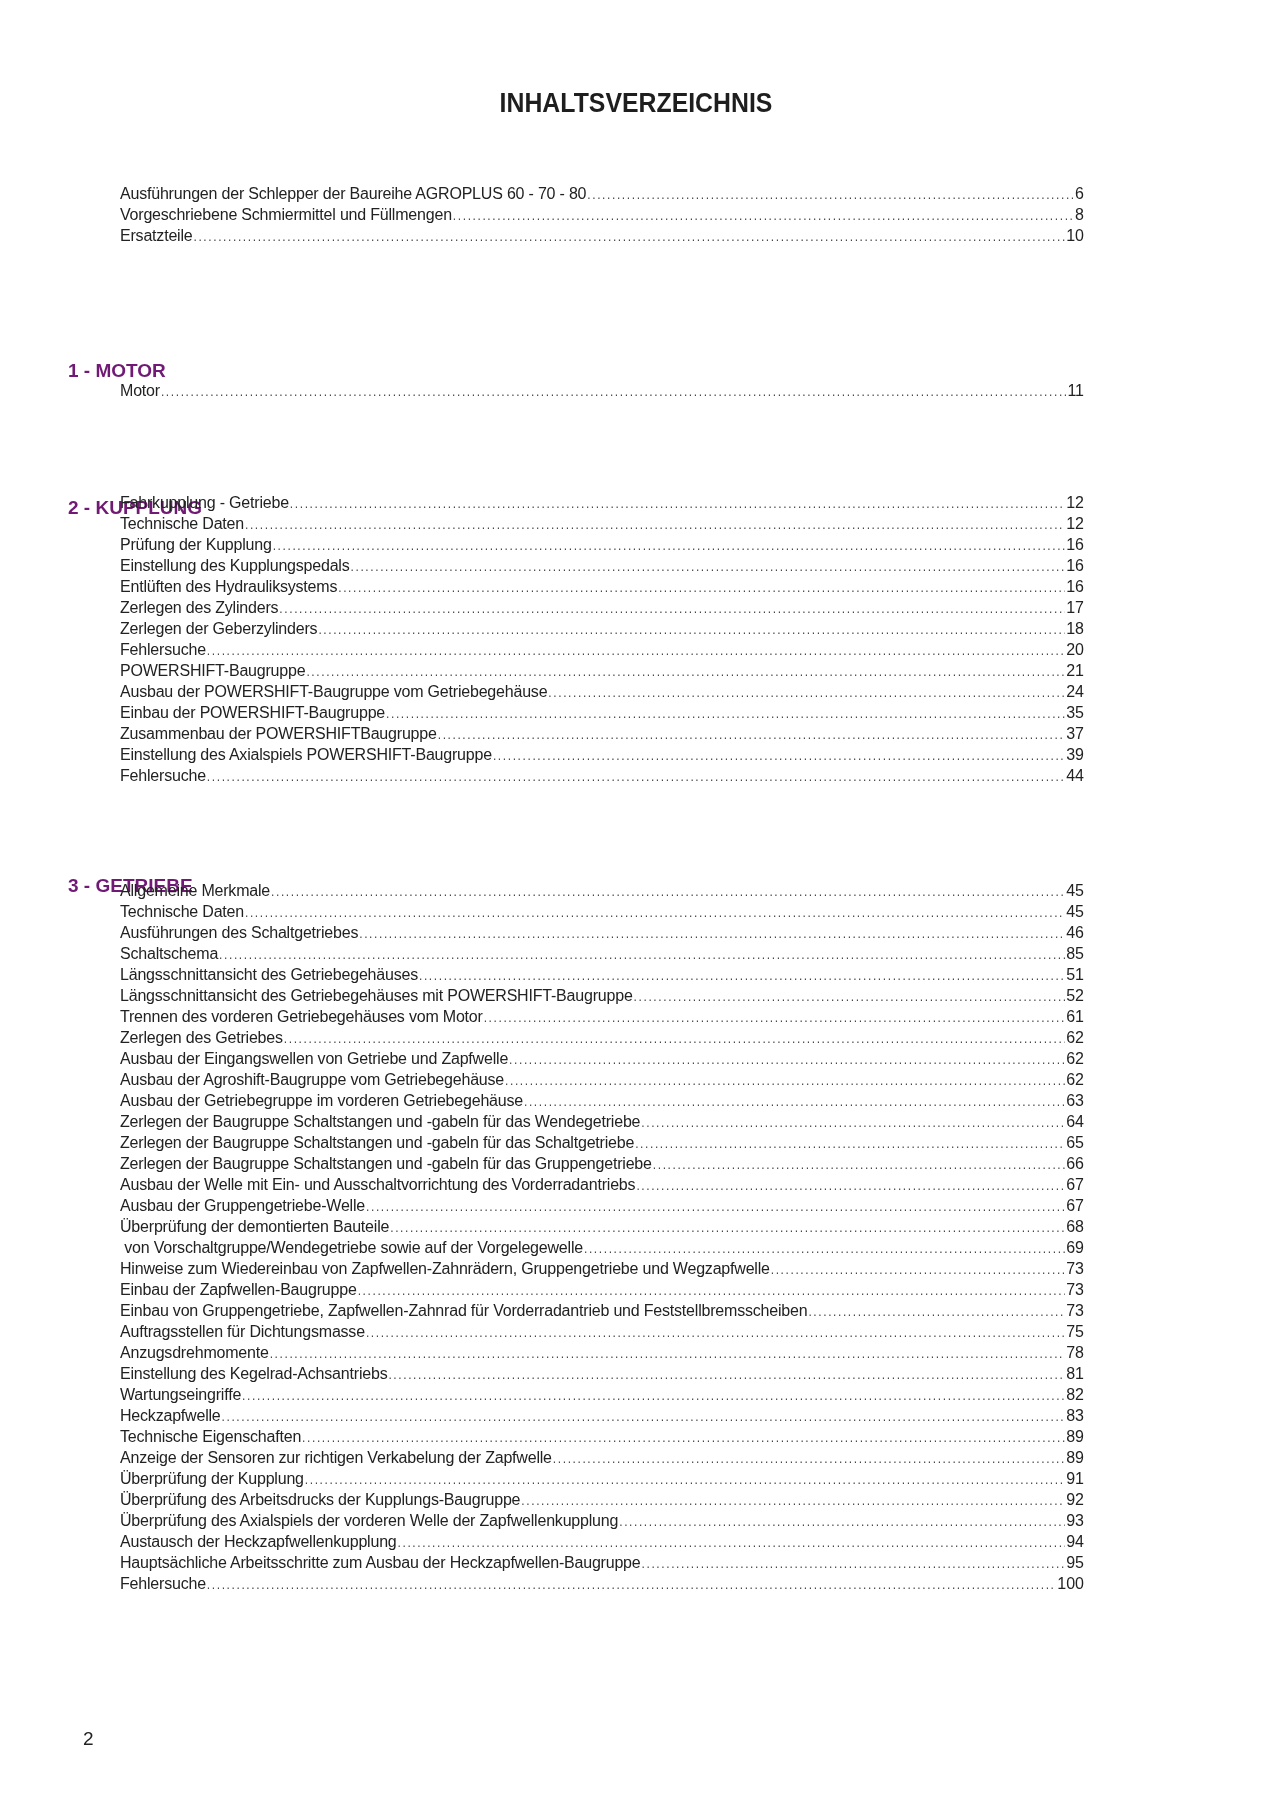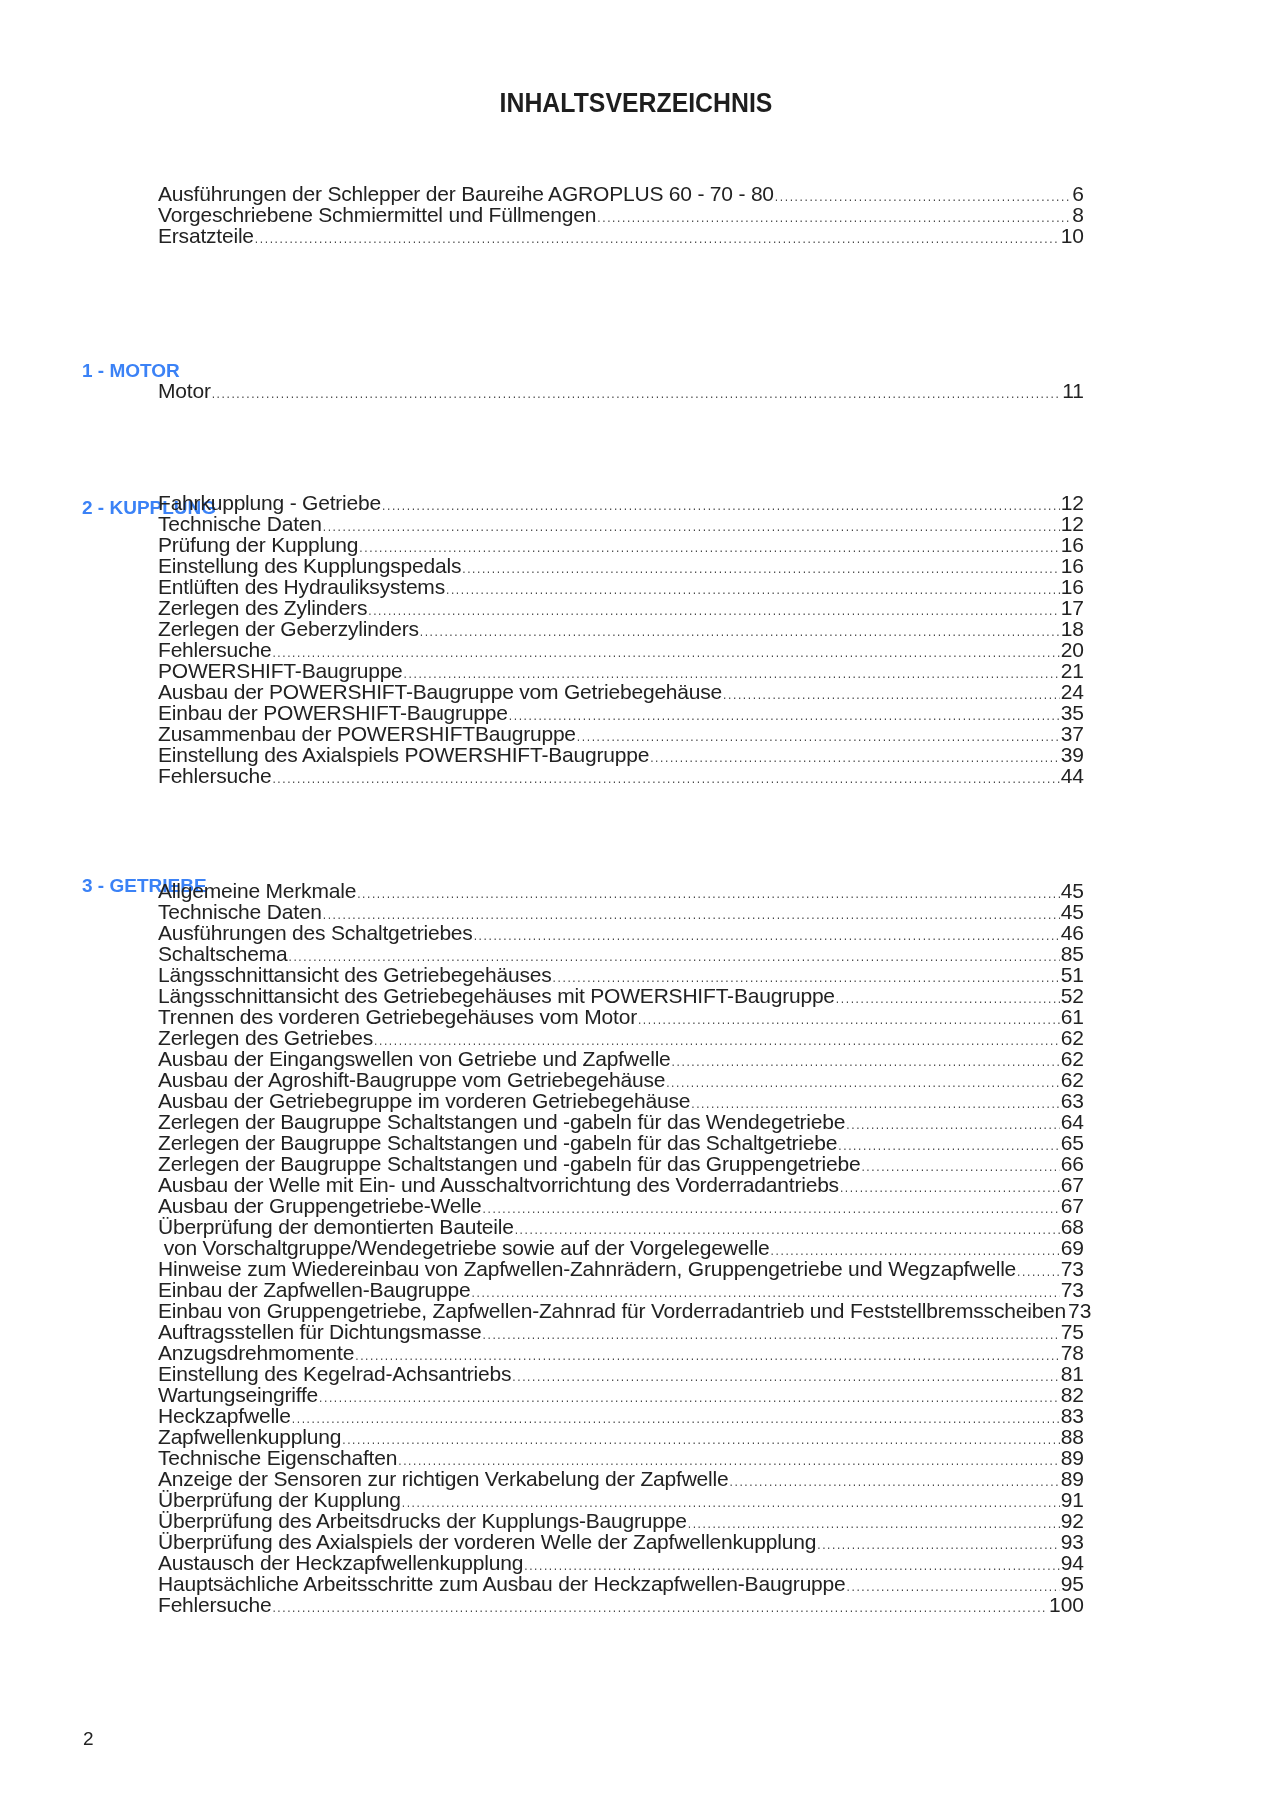--- a/index.html
+++ b/index.html
@@ -1,22 +1,22 @@
 <!DOCTYPE html>
 <html><head>
 <meta charset="utf-8">
 <style>
   html, body { margin: 0; padding: 0; background: #ffffff; }
   body { width: 1272px; height: 1800px; position: relative; overflow: hidden;
          font-family: "Liberation Sans", sans-serif; color: #222222; }
   .title { position: absolute; top: 88px; left: 0; width: 1272px; text-align: center;
            font-size: 27px; font-weight: bold; letter-spacing: 0px; color: #1e1e1e; transform: scaleX(0.92); }
   .block { position: absolute; left: 120px; width: 964px; }
-  .sec-head { position: absolute; left: 82px; font-size: 19px; font-weight: bold; color: #3b82f6; line-height: 21px; }
-  .row { display: flex; align-items: baseline; height: 21px; line-height: 21px; font-size: 21px; white-space: nowrap; margin-left: 38px; }
+  .sec-head { position: absolute; left: 68px; font-size: 19px; font-weight: bold; color: #701a75; line-height: 21px; }
+  .row { display: flex; align-items: baseline; height: 21px; line-height: 21px; font-size: 16px; white-space: nowrap; }
   .row .label { flex: 0 0 auto; letter-spacing: -0.2px; }
   .row .leader { flex: 1 1 auto; overflow: hidden; margin: 0 1px; color: #444; font-size: 12px; letter-spacing: 1.6px; }
   .row .leader::before { content: "........................................................................................................................................................................................................................................................................"; }
   .row .page { flex: 0 0 auto; text-align: right; }
   .row.cont { height: 21px; }
   .footer-num { position: absolute; left: 83px; top: 1728px; font-size: 19px; color: #222; }
 </style>
 </head>
 <body>
 
@@ -249,25 +249,20 @@
       <span class="label">Wartungseingriffe</span>
       <span class="leader"></span>
       <span class="page">82</span>
     </div>
     <div class="row">
       <span class="label">Heckzapfwelle</span>
       <span class="leader"></span>
       <span class="page">83</span>
     </div>
     <div class="row">
-      <span class="label">Zapfwellenkupplung</span>
-      <span class="leader"></span>
-      <span class="page">88</span>
-    </div>
-    <div class="row">
       <span class="label">Technische Eigenschaften</span>
       <span class="leader"></span>
       <span class="page">89</span>
     </div>
     <div class="row">
       <span class="label">Anzeige der Sensoren zur richtigen Verkabelung der Zapfwelle</span>
       <span class="leader"></span>
       <span class="page">89</span>
     </div>
     <div class="row">

